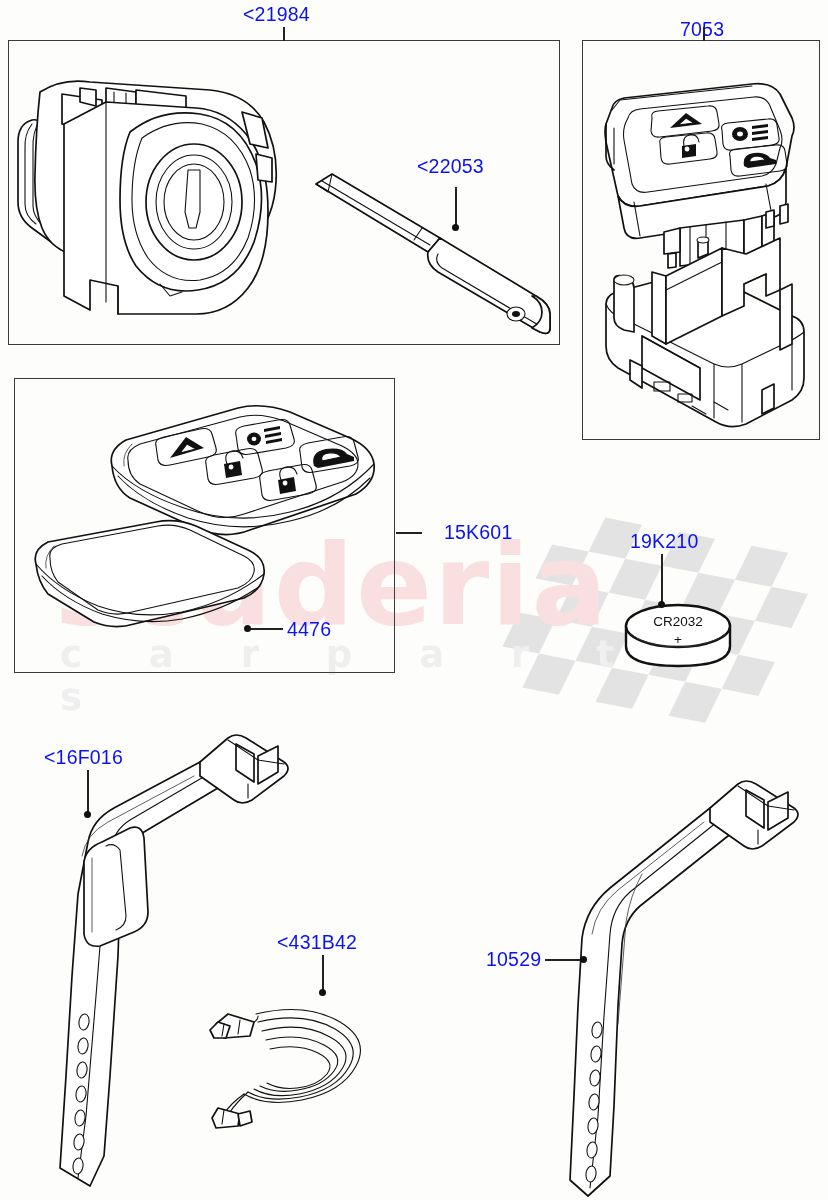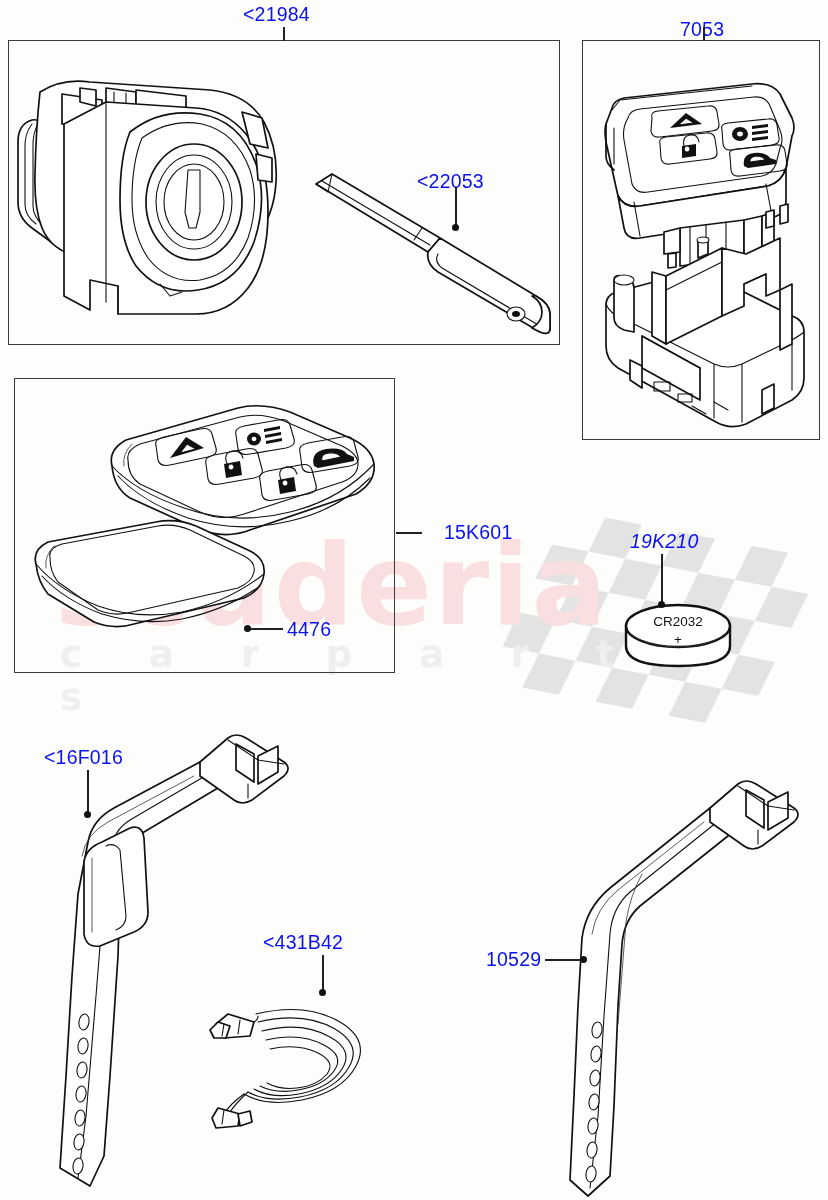--- a/index.html
+++ b/index.html
@@ -442,42 +442,42 @@
   </div>
 
   <div class="layer" id="label-layer">
 
     <div class="label" style="left:243px; top:3px;">&lt;21984</div>
     <div class="leader leader-v" style="left:283px; top:27px; height:14px;"></div>
 
     <div class="label" style="left:680px; top:18px;">7053</div>
     <div class="leader leader-v" style="left:703px; top:27px; height:14px;"></div>
 
-    <div class="label" style="left:417px; top:170px;">&lt;22053</div>
+    <div class="label" style="left:417px; top:155px;">&lt;22053</div>
     <div class="leader leader-v" style="left:455px; top:187px; height:39px;"></div>
     <div class="dot" style="left:452px; top:224px;"></div>
 
     <div class="label" style="left:444px; top:521px;">15K601</div>
     <div class="leader leader-h" style="left:396px; top:532px; width:26px;"></div>
 
     <div class="label" style="left:287px; top:618px;">4476</div>
     <div class="leader leader-h" style="left:249px; top:628px; width:34px;"></div>
     <div class="dot" style="left:244px; top:625px;"></div>
 
-    <div class="label" style="left:630px; top:530px;font-style:italic;">19K210</div>
+    <div class="label" style="left:630px; top:530px;">19K210</div>
     <div class="leader leader-v" style="left:661px; top:554px; height:50px;"></div>
     <div class="dot" style="left:658px; top:601px;"></div>
 
     <div class="label" style="left:44px; top:746px;">&lt;16F016</div>
     <div class="leader leader-v" style="left:87px; top:770px; height:44px;"></div>
     <div class="dot" style="left:84px; top:811px;"></div>
 
     <div class="label" style="left:486px; top:948px;">10529</div>
     <div class="leader leader-h" style="left:545px; top:959px; width:39px;"></div>
     <div class="dot" style="left:580px; top:956px;"></div>
 
-    <div class="label" style="left:263px; top:931px;">&lt;431B42</div>
+    <div class="label" style="left:277px; top:931px;">&lt;431B42</div>
     <div class="leader leader-v" style="left:322px; top:955px; height:37px;"></div>
     <div class="dot" style="left:319px; top:989px;"></div>
 
   </div>
 
 </div>
 
 </body></html>

